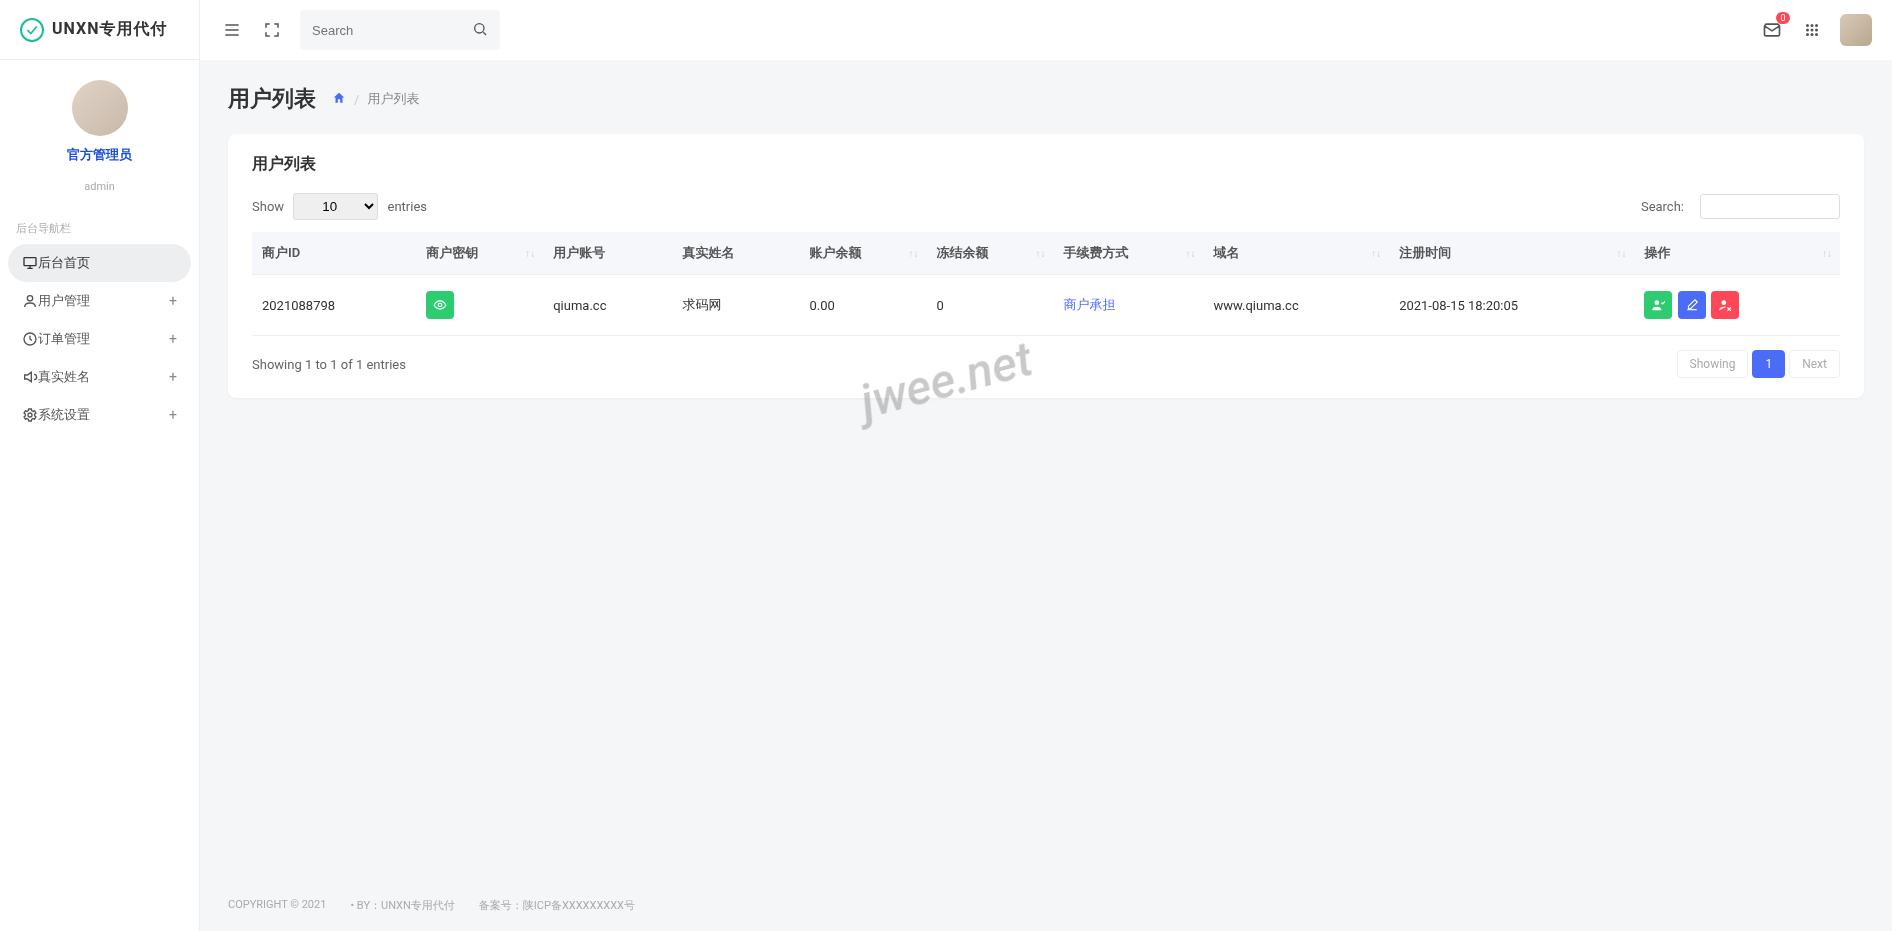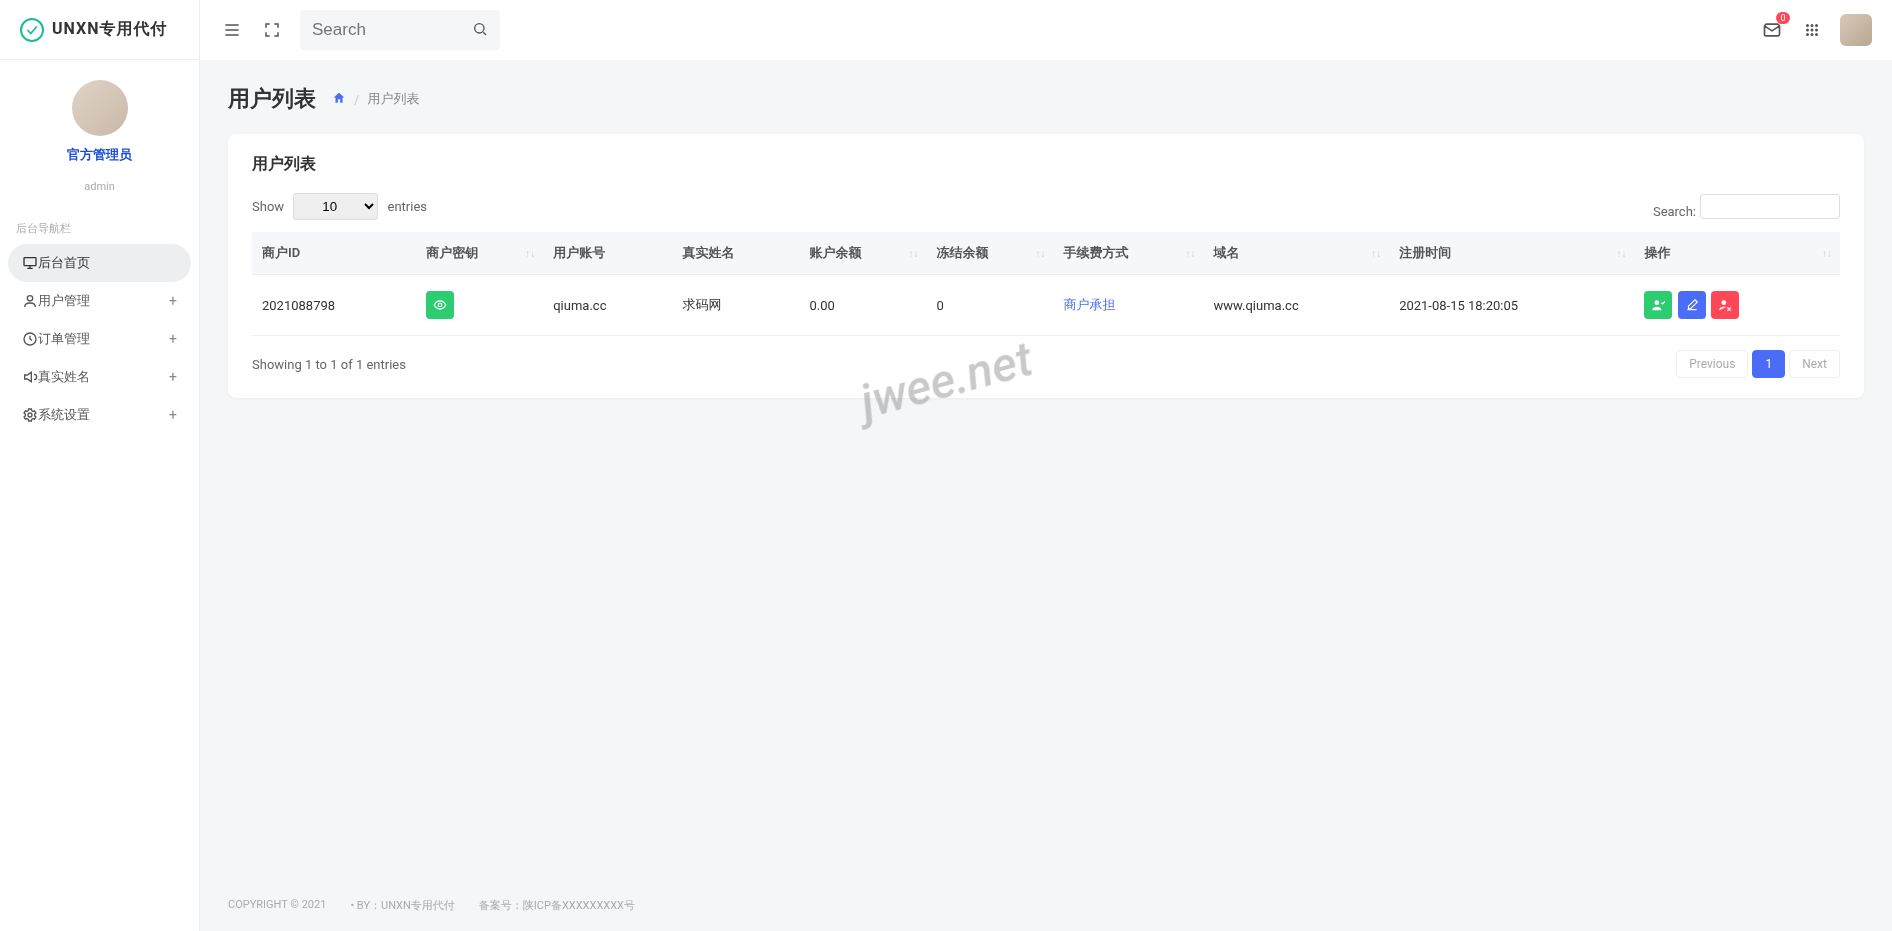--- a/index.html
+++ b/index.html
@@ -133,21 +133,21 @@
       padding: 0 12px;
       height: 40px;
       width: 200px;
       position: relative;
     }
     .search-box input {
       border: none;
       background: transparent;
       outline: none;
       width: 100%;
-      font-size: 17px;
+      font-size: 13px;
     }
     .search-box .search-ico {
       position: absolute;
       right: 12px;
       color: #555;
     }
     .topbar-right {
       margin-left: auto;
       display: flex;
       align-items: center;
@@ -218,22 +218,22 @@
       margin-bottom: 12px;
     }
     .table-controls select {
       margin: 0 6px;
       padding: 4px 24px;
       border: 1px solid #ddd;
       border-radius: 3px;
     }
     .table-controls .tsearch {
       display: flex;
-      align-items: flex-end;
-      gap: 4px;
+      align-items: center;
+      gap: 16px;
       margin-left: 37px;
     }
     .table-controls .tsearch input {
       border: 1px solid #ddd;
       border-radius: 3px;
       padding: 4px 8px;
       width: 140px;
     }
     table {
       width: 100%;
@@ -522,21 +522,21 @@
                     </svg>
                   </span>
               </td>
             </tr>
           </tbody>
         </table>
 
         <div class="table-footer">
           <div>Showing 1 to 1 of 1 entries</div>
           <div class="pager">
-            <span class="pbtn">Previous</span>
+            <span class="pbtn">Showing</span>
             <span class="pbtn active">1</span>
             <span class="pbtn">Next</span>
           </div>
         </div>
       </div>
     </div>
 
     <div class="footer">
       <span>COPYRIGHT © 2021</span>
       <span>• BY：UNXN专用代付</span>

